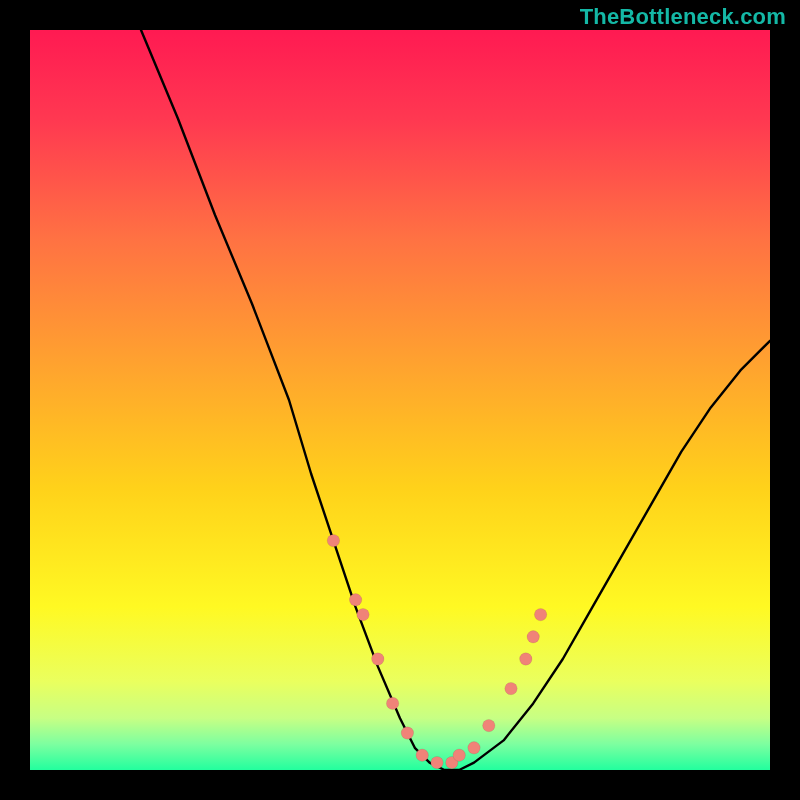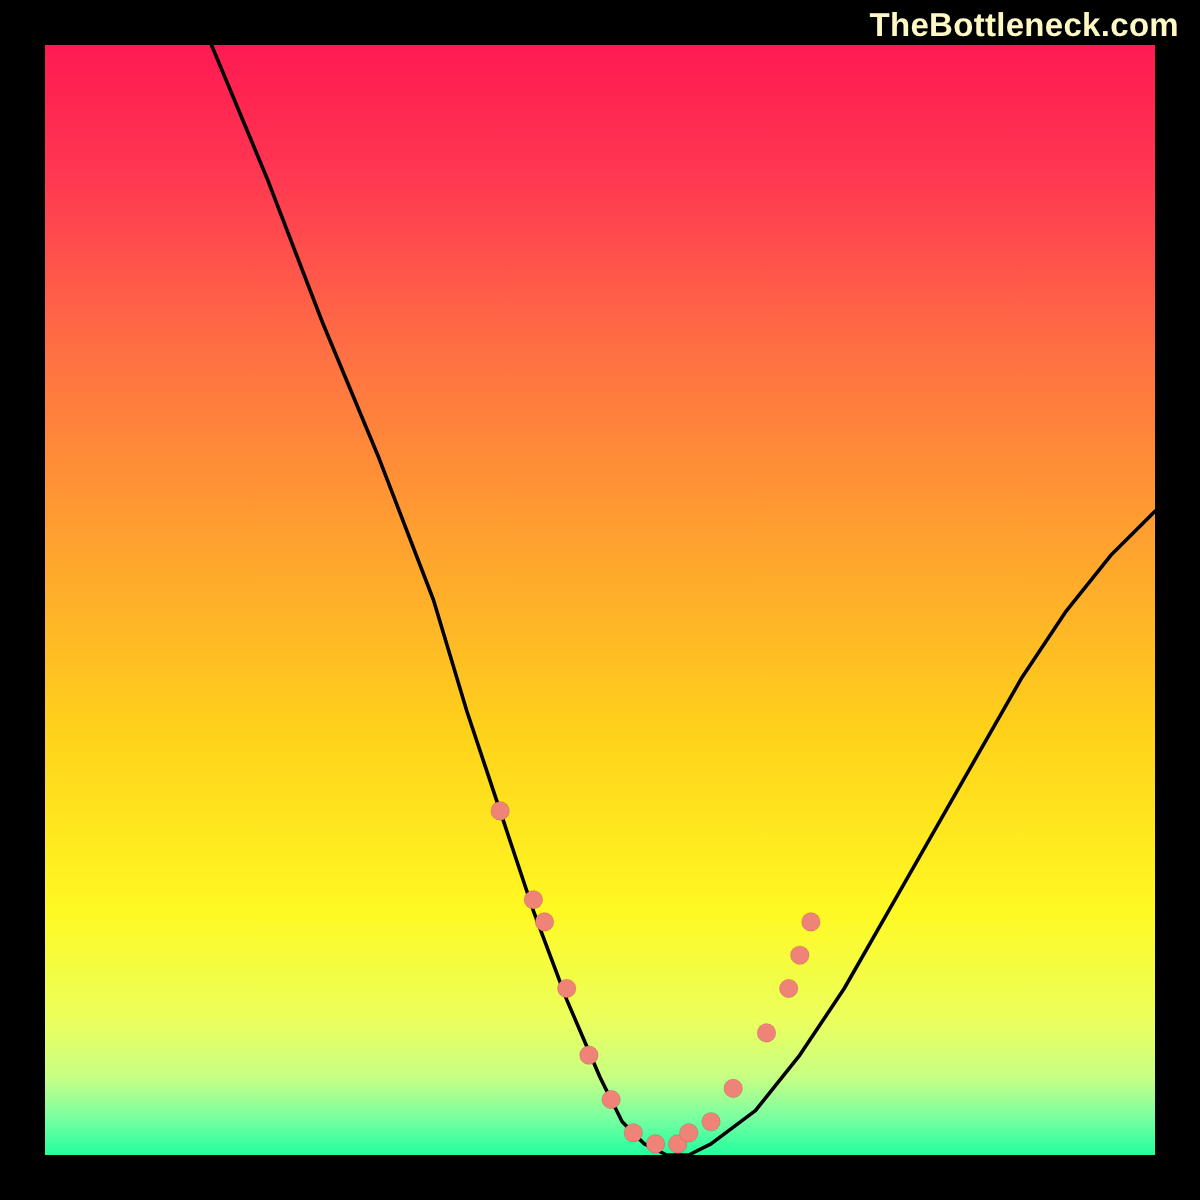--- a/index.html
+++ b/index.html
@@ -20,21 +20,21 @@
     top: 0;
     left: 0;
   }
   .watermark {
     position: absolute;
     top: 4px;
     right: 14px;
     font-family: Arial, Helvetica, sans-serif;
     font-size: 22px;
     font-weight: 600;
-    color: #fef9c3;
+    color: #14b8a6;
     letter-spacing: 0.2px;
   }
 </style>
 </head>
 <body>
 
 <div class="stage">
   <svg id="chart-svg" width="800" height="800" viewBox="0 0 800 800">
       <rect x="0" y="0" width="800" height="800" fill="#000"></rect>
       <defs>

